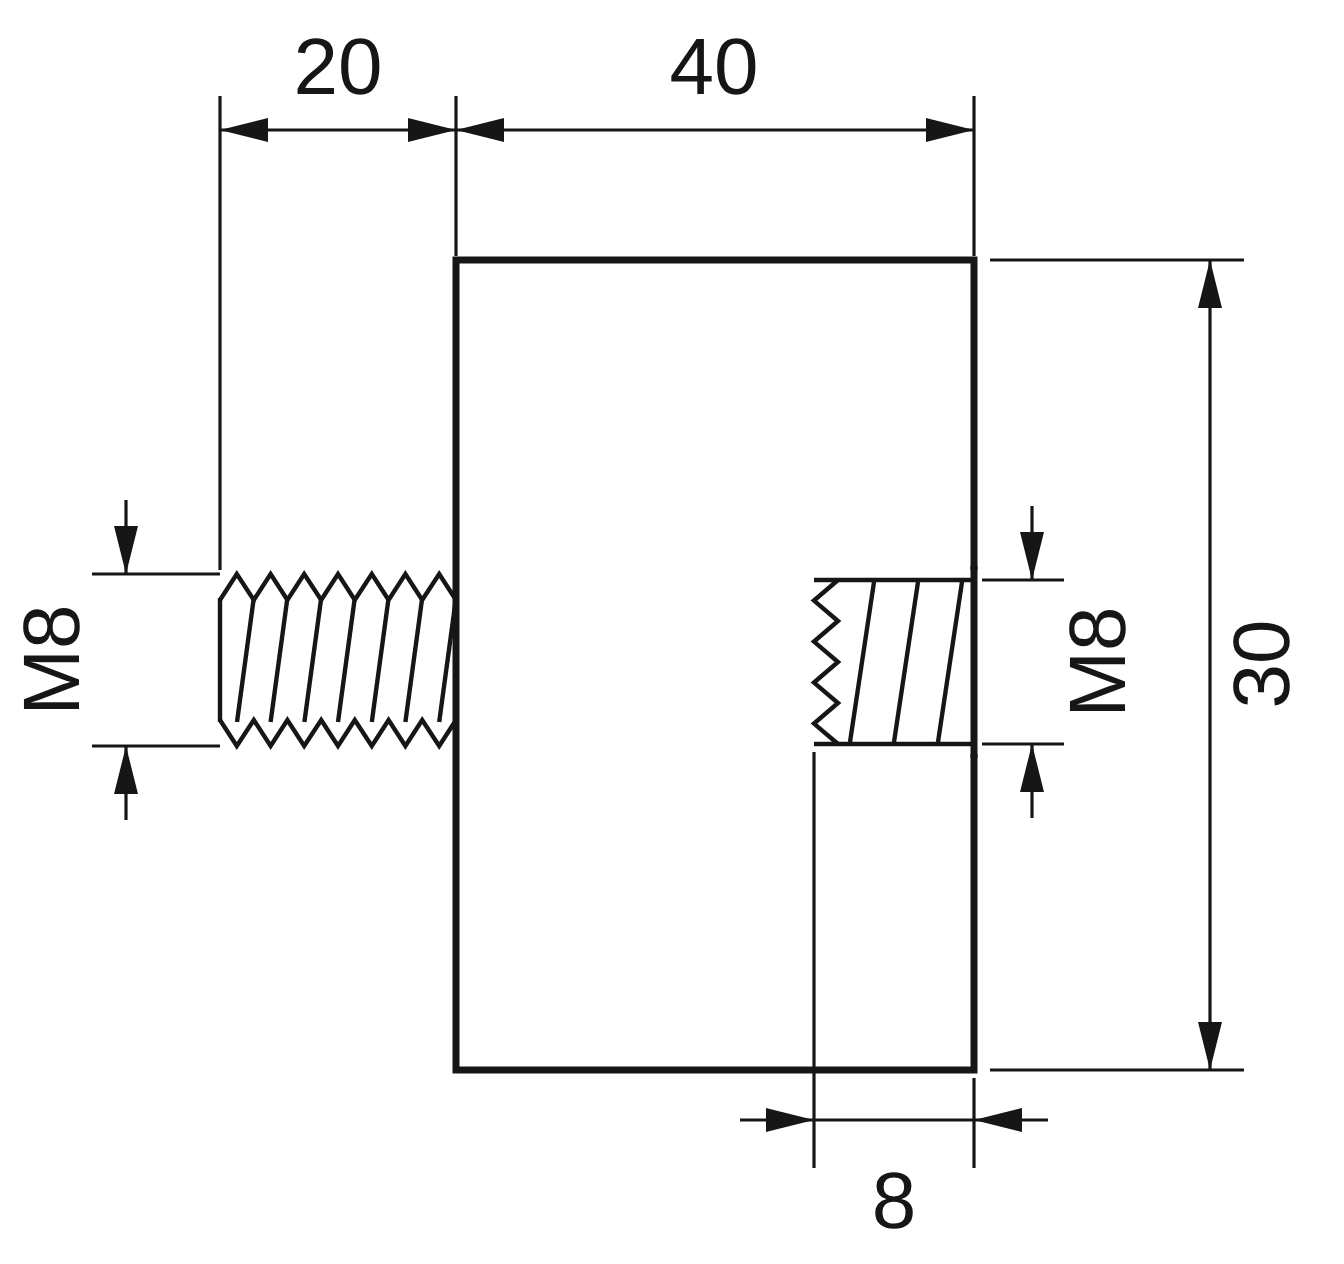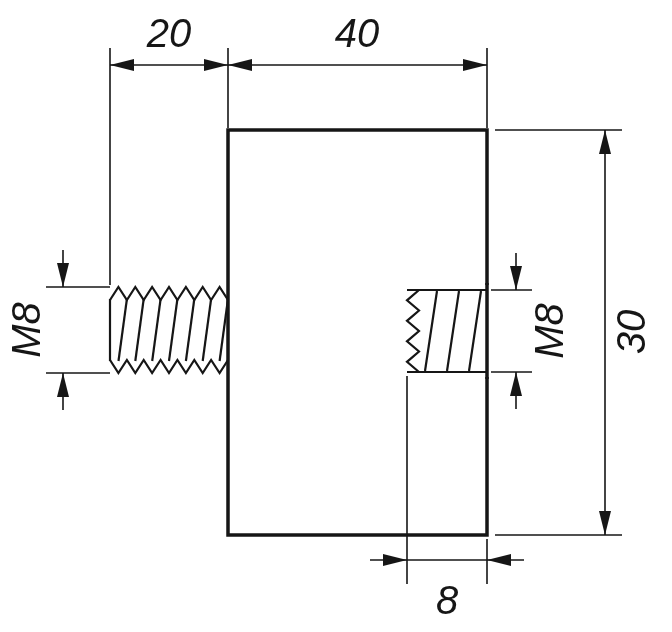--- a/index.html
+++ b/index.html
@@ -6,21 +6,20 @@
     margin: 0;
     padding: 0;
     background: #ffffff;
   }
   .stage {
     position: relative;
     width: 672px;
     height: 632px;
     background: #ffffff;
     overflow: hidden;
-    font-style: italic;
   }
   svg text {
     font-family: "Liberation Sans", "DejaVu Sans", sans-serif;
     font-size: 40px;
     fill: #161616;
   }
   .outline { stroke: #161616; stroke-width: 3.5; fill: none; }
   .thread  { stroke: #161616; stroke-width: 2.2; fill: none; stroke-linejoin: miter; }
   .dim     { stroke: #161616; stroke-width: 1.6; fill: none; }
   .arrow   { fill: #161616; stroke: none; }

